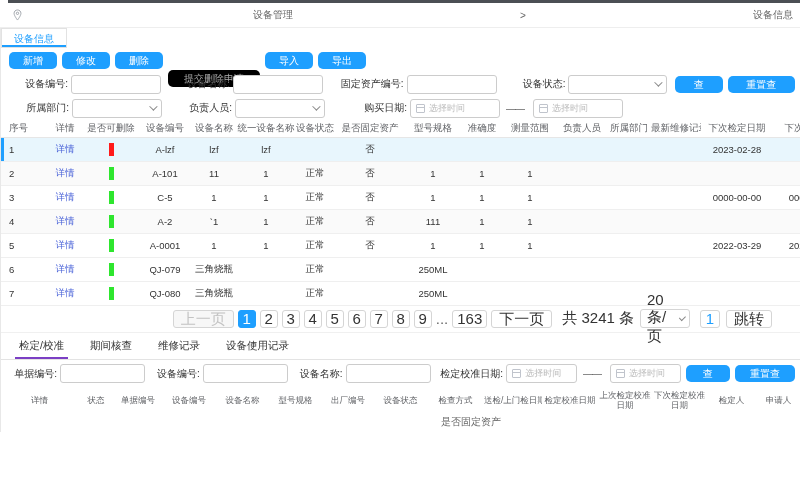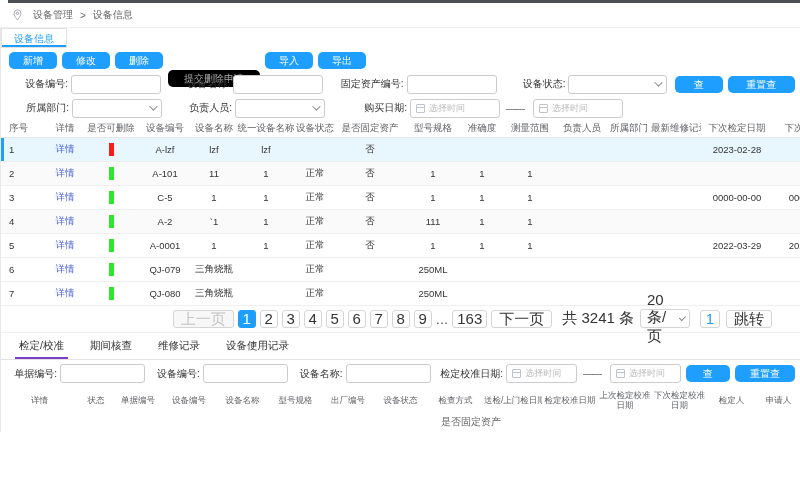--- a/index.html
+++ b/index.html
@@ -3,21 +3,21 @@
 <meta charset="utf-8">
 <style>
   :root{
     --accent-blue:#1e9fff; --link-blue:#4a63d8; --legend-green:#35e335;
     --legend-red:#e60000; --legend-deep-blue:#2a2ad0; --detail-tab-underline:#7b3fc4;
     --selected-row-bg:#e8f6fd; --bar-red:#ff1a1a; --bar-green:#2ee62e;
   }
   *{box-sizing:border-box;margin:0;padding:0;font-family:"Liberation Sans","DejaVu Sans",sans-serif;}
   body{width:800px;height:496px;background:#fff;overflow:hidden;color:#333;}
   .top-strip{position:absolute;top:0;left:8px;right:0;height:3px;background:#4b4f54;}
-  .breadcrumb-bar{height:25px;margin-top:3px;display:flex;align-items:center;padding-left:12px;border-bottom:1px solid #eee;color:#666;font-size:10px;}
+  .breadcrumb-bar{height:25px;margin-top:3px;display:flex;align-items:center;padding-left:12px;border-bottom:1px solid #eee;color:#666;font-size:10px;justify-content:space-between;}
   .breadcrumb-bar .pin{width:11px;height:12px;margin-right:10px;}
   .breadcrumb-bar span{margin-right:7px;}
   .content{border-left:1px solid #e8e8e8;}
   
   .main-tabs{display:flex;height:20px;}
   .mtab{position:relative;padding:0 12px;line-height:19px;font-size:10px;border:1px solid #e2e2e2;color:#333;cursor:pointer;}
   .mtab.active{color:var(--accent-blue);}
   .mtab.active::after{content:"";position:absolute;left:0;right:0;bottom:0;height:2px;background:var(--accent-blue);}
   
   .toolbar{display:flex;align-items:center;height:24px;padding-left:8px;}

